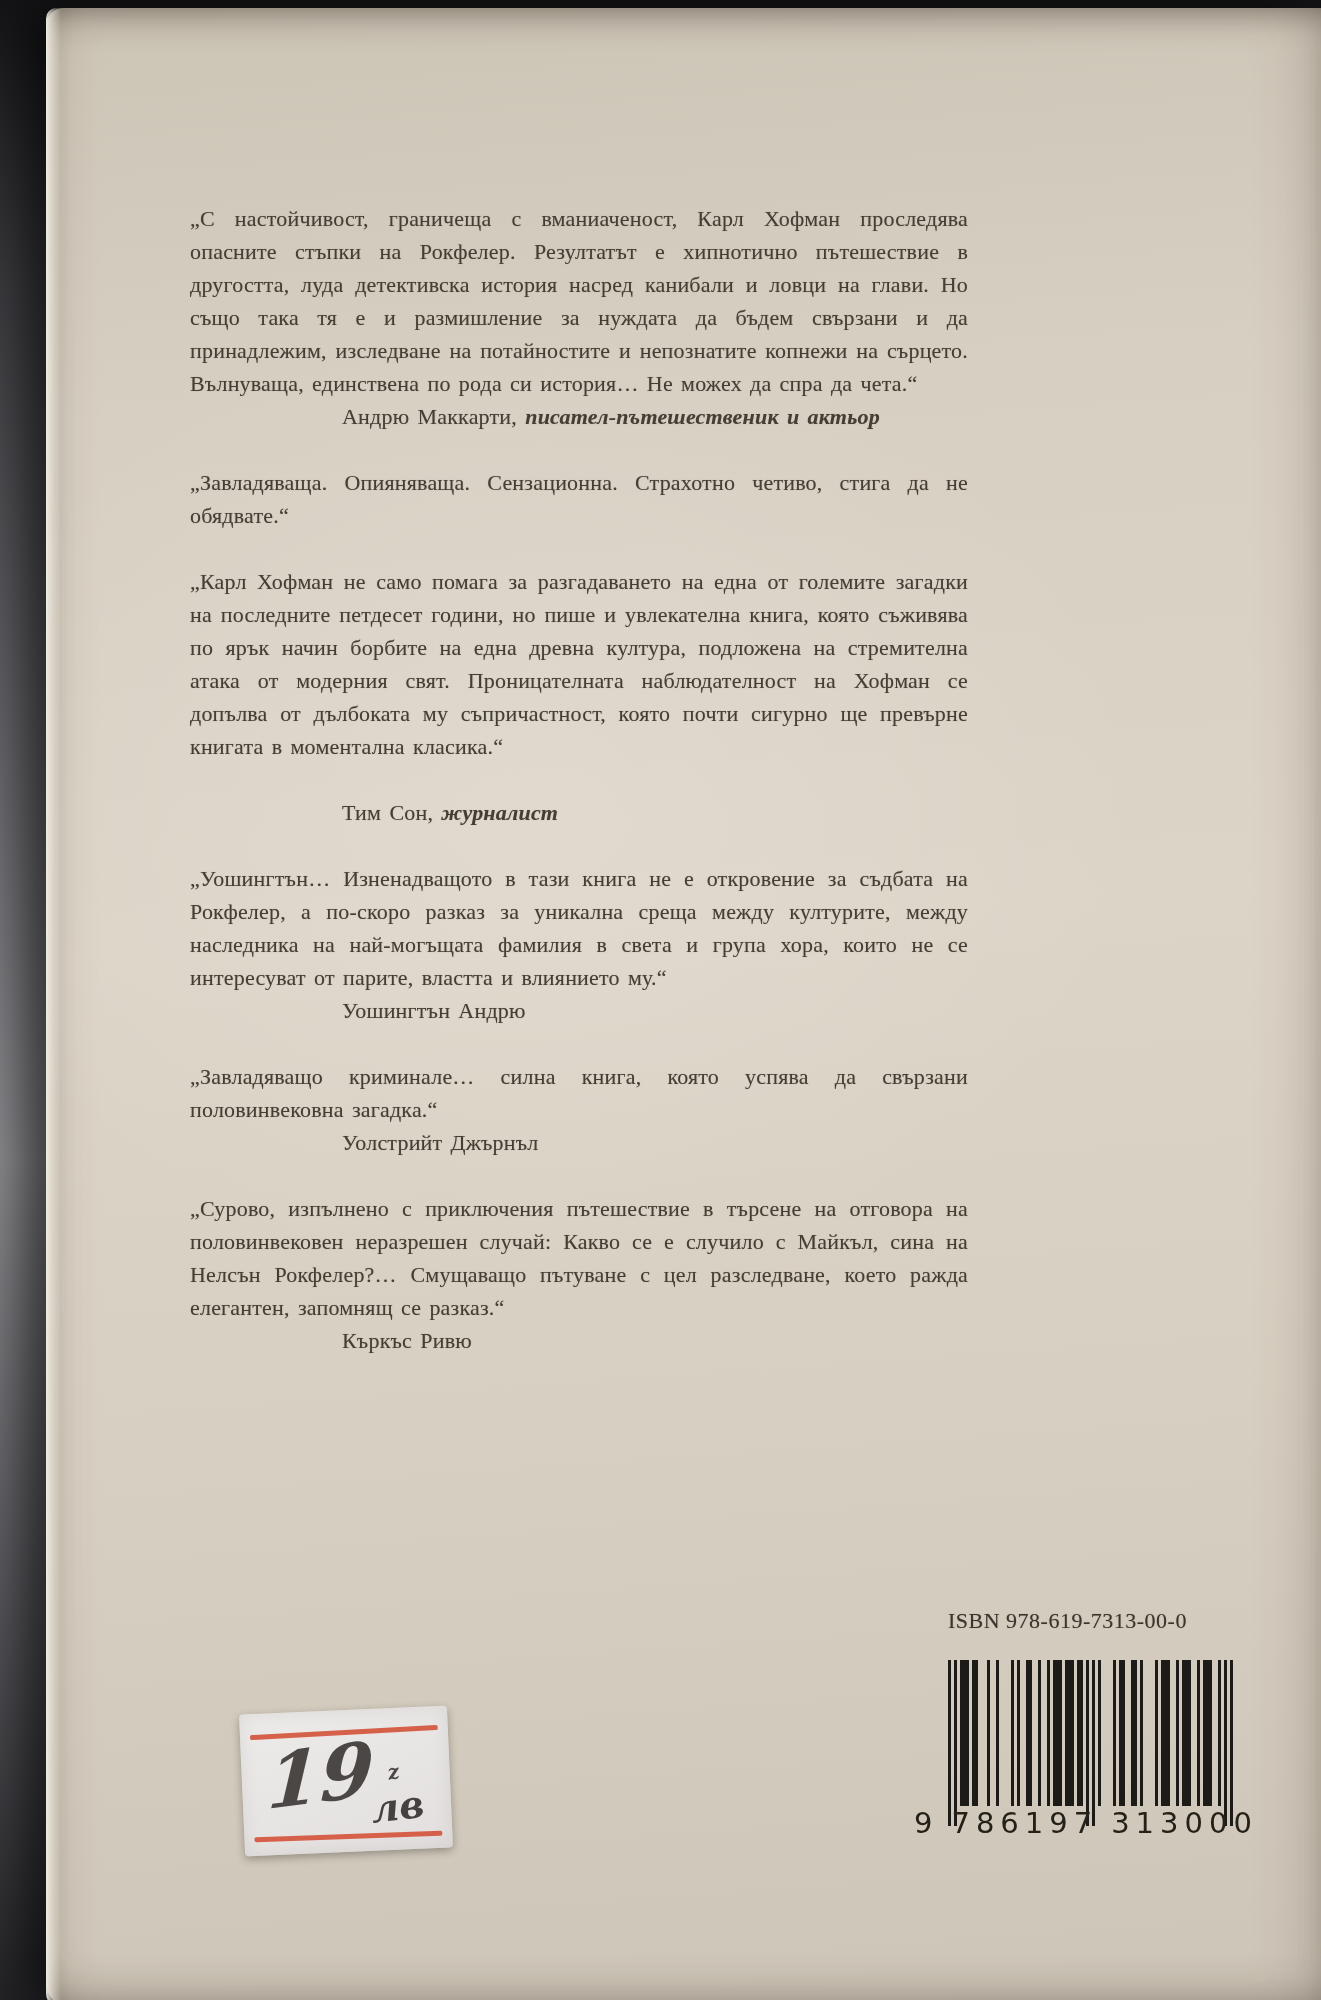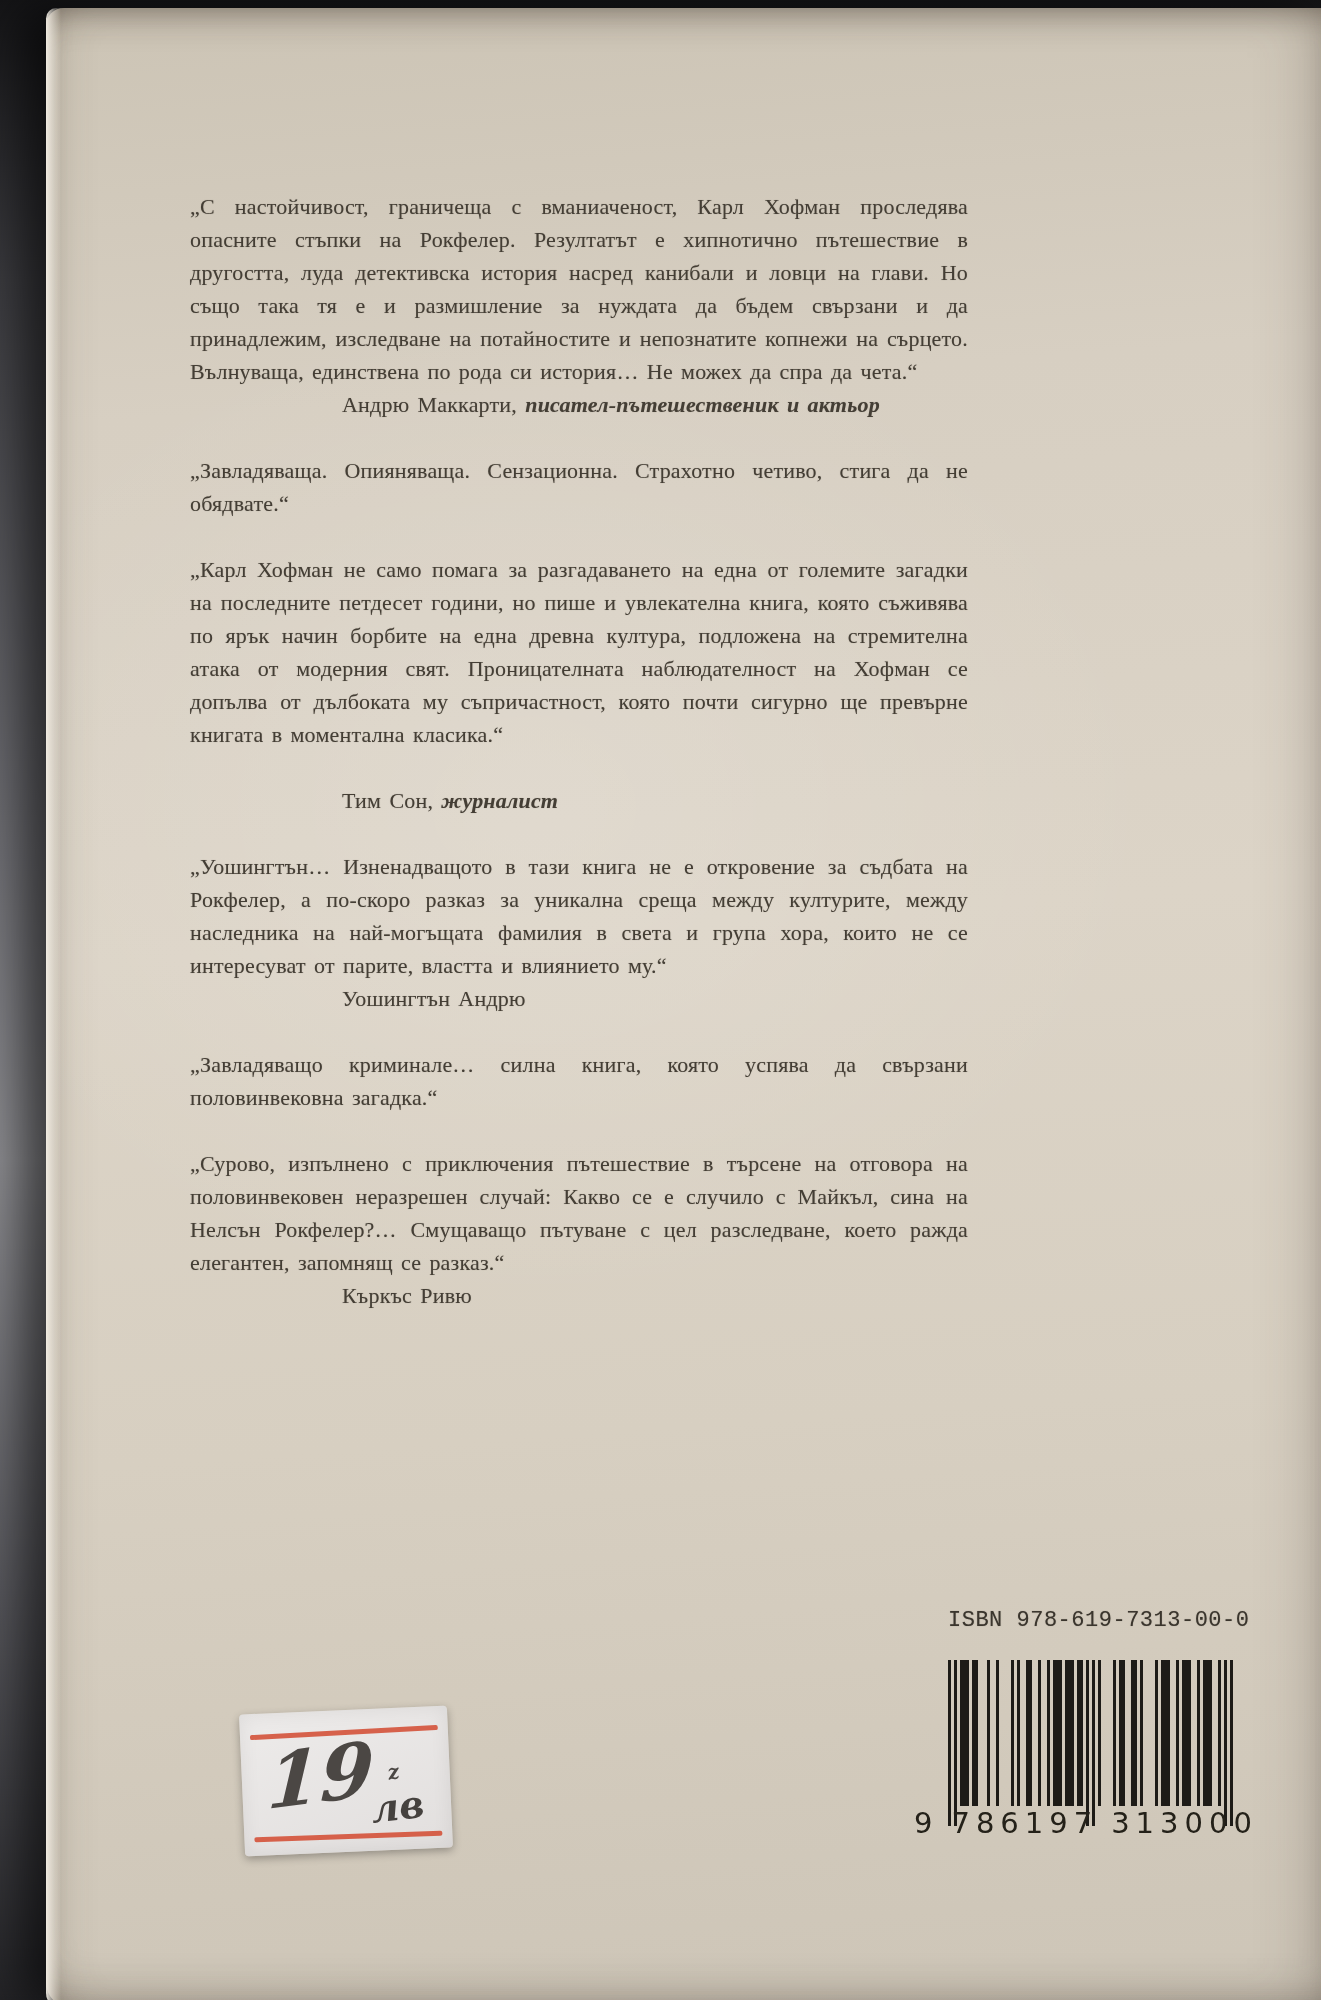--- a/index.html
+++ b/index.html
@@ -25,29 +25,29 @@
     background:linear-gradient(90deg,rgba(244,239,229,0.95),rgba(244,239,229,0));
     border-radius:18px 0 0 26px;
   }
   
   #quotes{
     position:absolute;left:144px;top:182px;width:778px;
     color:#443e35;font-size:22px;line-height:33px;text-align:justify;
     letter-spacing:0.2px;word-spacing:2.5px;
     text-shadow:0 0 1px rgba(68,62,53,0.35);
   }
-  .quote-block{margin:0 0 33px 0;}
+  .quote-block{margin:12px 0 33px 0;}
   .qtext{margin:0;}
   .attr{margin:0;padding-left:152px;text-align:left;}
   .arole{font-style:italic;font-weight:bold;}
   .arole:not(:empty)::before{content:" ";}
   
   #isbn{
     position:absolute;left:902px;top:1600px;
-    font-family:Liberation Mono, monospace;
+    font-family:Liberation Serif, serif;
     font-size:22px;color:#3a352d;letter-spacing:0.5px;
     text-shadow:0 0 1px rgba(58,53,45,0.4);
   }
   #barcode{position:absolute;left:872px;top:1652px;width:360px;height:200px;}
   #bars{position:absolute;left:30px;top:0;}
   #bdigits{
     position:absolute;left:-4px;top:146px;width:350px;
     display:flex;gap:13px;
     font-family:"DejaVu Sans","Liberation Sans",sans-serif;
     font-size:29px;color:#242119;letter-spacing:6px;
@@ -99,20 +99,21 @@
         </div>
         <div class="quote-block">
           <p class="attr"><span class="aname">Тим Сон,</span><span class="arole">журналист</span></p>
         </div>
         <div class="quote-block">
           <p class="qtext">„Уошингтън… Изненадващото в тази книга не е откровение за съдбата на Рокфелер, а по-скоро разказ за уникална среща между културите, между наследника на най-могъщата фамилия в света и група хора, които не се интересуват от парите, властта и влиянието му.“</p>
           <p class="attr"><span class="aname">Уошингтън Андрю</span><span class="arole"></span></p>
         </div>
         <div class="quote-block">
           <p class="qtext">„Завладяващо криминале… силна книга, която успява да свързани половинвековна загадка.“</p>
+          <p class="attr"><span class="aname">Уолстрийт Джърнъл</span><span class="arole"></span></p>
         </div>
         <div class="quote-block">
           <p class="qtext">„Сурово, изпълнено с приключения пътешествие в търсене на отговора на половинвековен неразрешен случай: Какво се е случило с Майкъл, сина на Нелсън Рокфелер?… Смущаващо пътуване с цел разследване, което ражда елегантен, запомнящ се разказ.“</p>
           <p class="attr"><span class="aname">Къркъс Ривю</span><span class="arole"></span></p>
         </div>
       </div>
 
     <div id="isbn">ISBN 978-619-7313-00-0</div>
 
     <div id="barcode">

